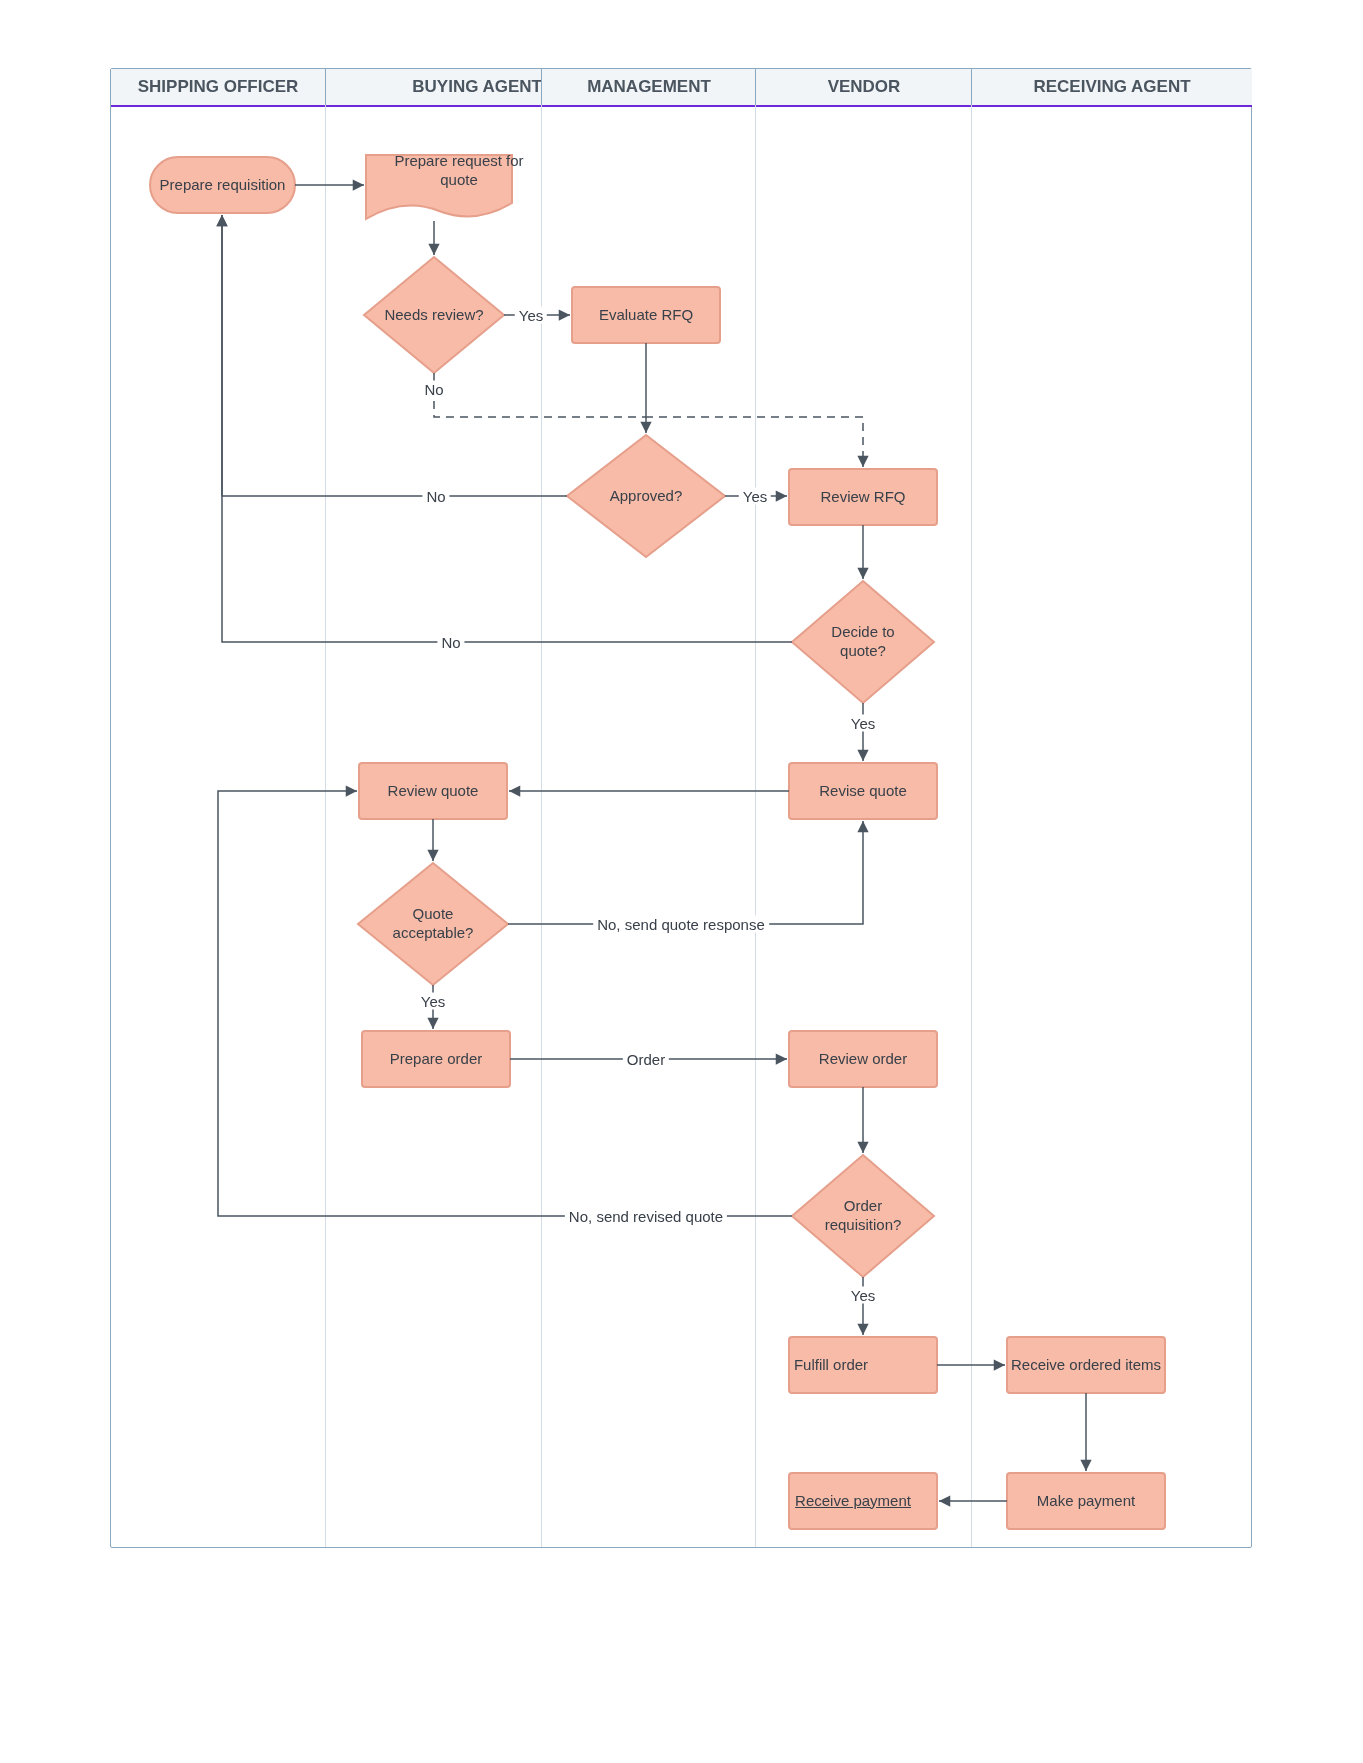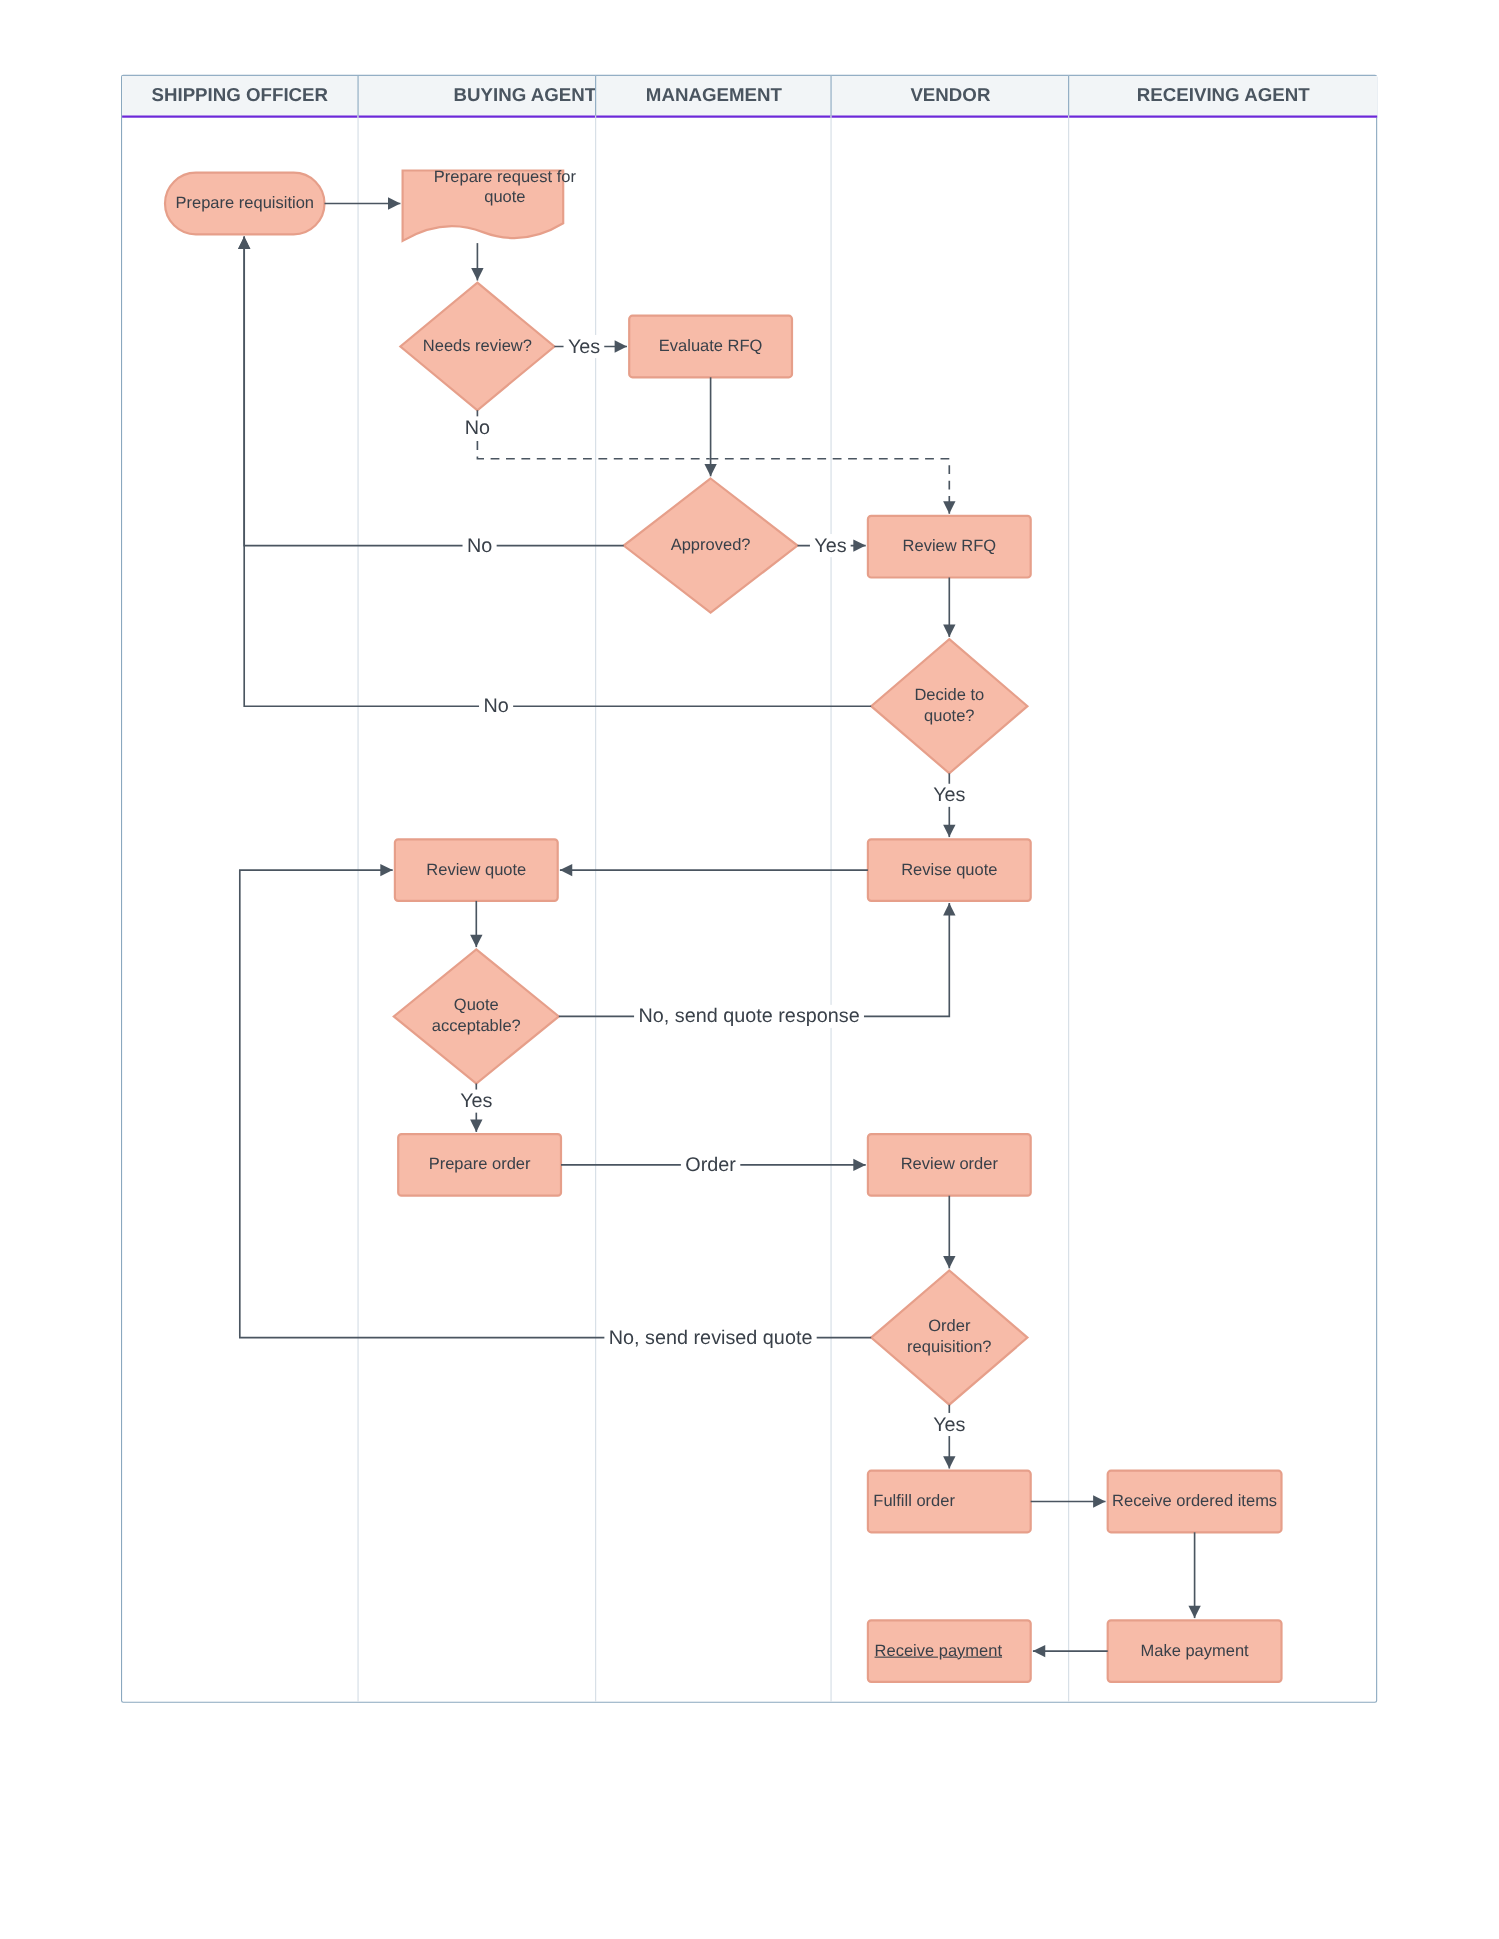--- a/index.html
+++ b/index.html
@@ -2,21 +2,21 @@
 <html><head>
 <meta charset="utf-8">
 <style>
   html,body{margin:0;padding:0;background:#ffffff;font-family:Arial,Helvetica,sans-serif;}
   .page{width:1363px;height:1763px;position:relative;background:#ffffff;}
   .frame{position:absolute;left:110px;top:68px;width:1140px;height:1478px;border:1px solid #8aa8bf;border-radius:2px;}
   .lane-header{position:absolute;top:0;height:36px;background:#f2f5f7;color:#4a5560;font-weight:bold;font-size:17px;display:flex;align-items:center;justify-content:center;border-bottom:2px solid #6d28d9;}
   .lane-header:not(:first-child){border-left:1px solid #8aa8bf;}
   .lane-line{position:absolute;top:36px;bottom:0;width:0;border-left:1px solid #d4dde5;}
   .node-label{position:absolute;display:flex;align-items:center;justify-content:center;text-align:center;color:#394049;font-size:15px;line-height:1.25;pointer-events:none;}
-  .edge-label{position:absolute;color:#394049;font-size:18px;background:#ffffff;padding:0 4px;white-space:nowrap;transform:translate(-50%,-50%);}
+  .edge-label{position:absolute;color:#394049;font-size:15px;background:#ffffff;padding:0 4px;white-space:nowrap;transform:translate(-50%,-50%);}
   svg{position:absolute;left:0;top:0;overflow:visible;}
 </style>
 </head>
 <body>
 
 <div class="page">
   <div class="frame">
 
     <div class="lane-header" style="left:0;width:214px;border-left:none;">
         <span>SHIPPING OFFICER</span>

